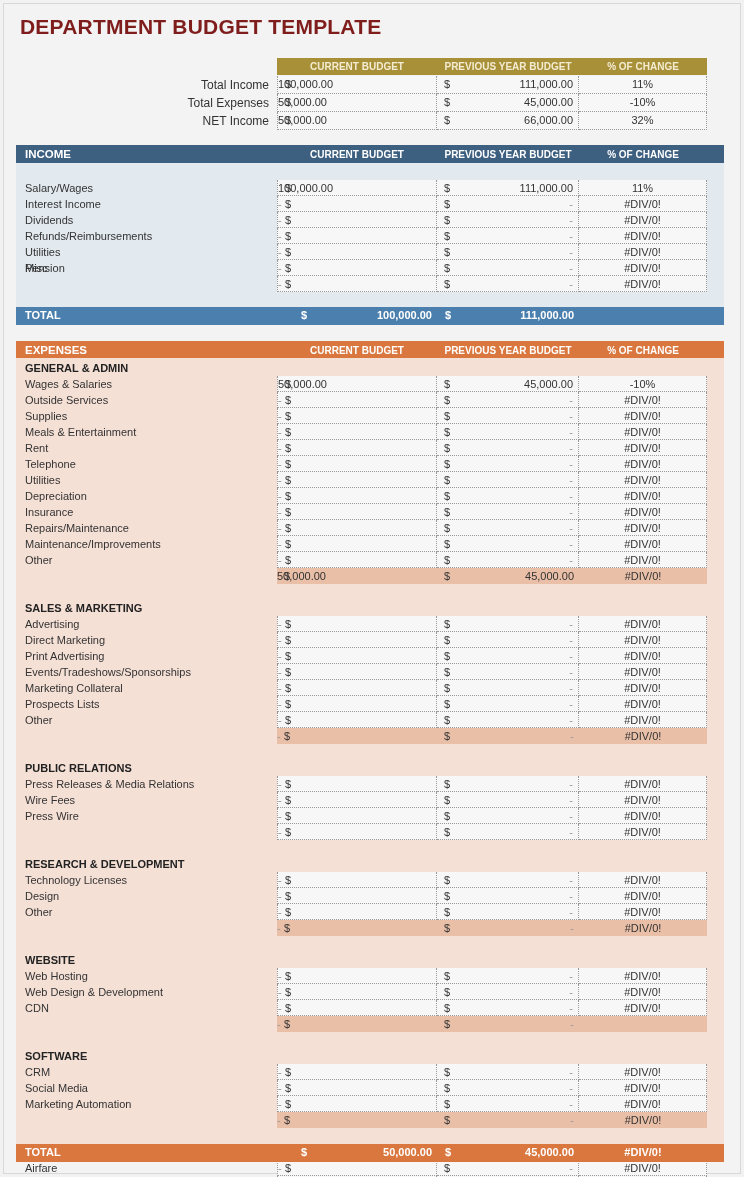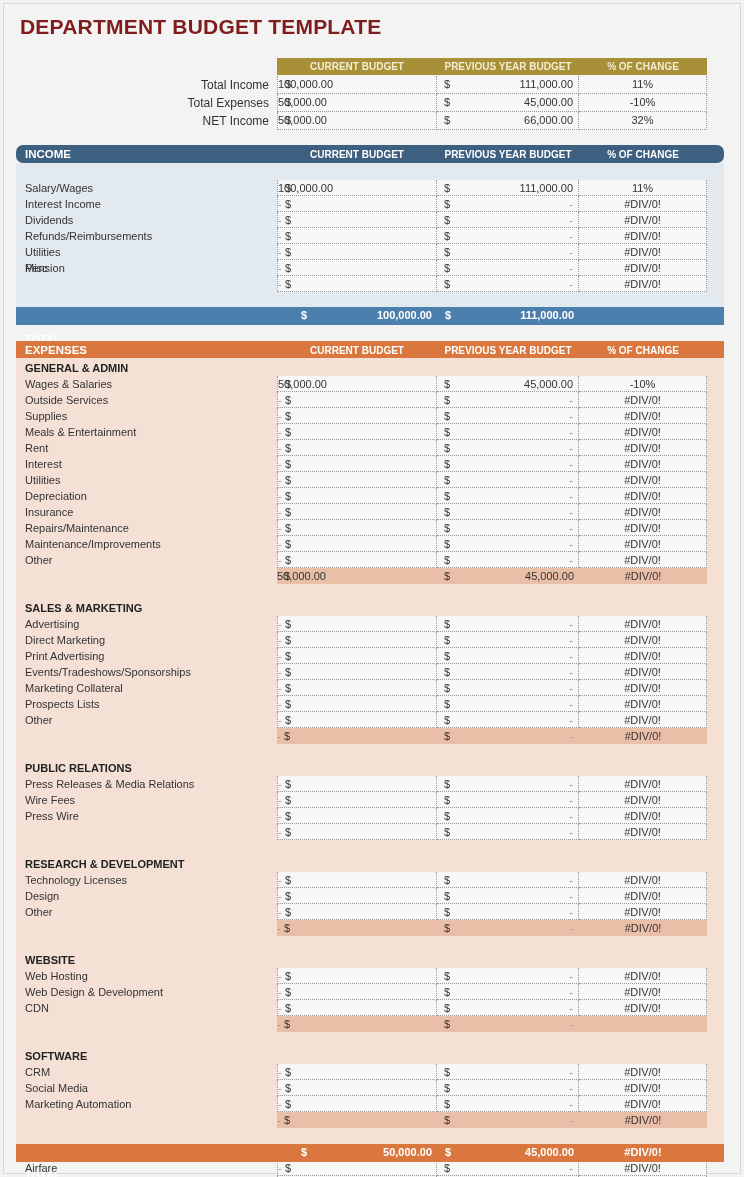--- a/index.html
+++ b/index.html
@@ -28,21 +28,21 @@
   .exp-bg { position: absolute; left: 16px; top: 358px; width: 708px; height: 786px; background: #f5e0d6; }
   .lrow { position: absolute; left: 25px; font-size: 11px; line-height: 16px; color: #333; }
   .cat { position: absolute; left: 25px; font-size: 11px; font-weight: bold; color: #222; line-height: 16px; }
   .drow { position: absolute; left: 277px; width: 430px; height: 16px; display: flex; }
   .drow.white .cell { background: #f7f7f7; }
   .drow.sub { background: #eabfa7; }
   .drow.sub .cell { border: none; background: transparent; }
   .drow.sub .cell:first-child { border-left: none; }
   .dash { color: #999; }
   .tot { position: absolute; left: 16px; width: 708px; height: 18px; }
-  .tot .name { position: absolute; left: 9px; top: 2px; font-size: 11px; font-weight: bold; color: #fff; margin-top: 24px; }
+  .tot .name { position: absolute; left: 9px; top: 2px; font-size: 11px; font-weight: bold; color: #fff; }
   .tot .d1 { position: absolute; left: 285px; top: 2px; font-size: 11px; font-weight: bold; color: #fff; }
   .tot .v1 { position: absolute; right: 292px; top: 2px; font-size: 11px; font-weight: bold; color: #fff; }
   .tot .d2 { position: absolute; left: 429px; top: 2px; font-size: 11px; font-weight: bold; color: #fff; }
   .tot .v2 { position: absolute; right: 150px; top: 2px; font-size: 11px; font-weight: bold; color: #fff; }
   .tot .p { position: absolute; left: 563px; width: 128px; text-align: center; top: 2px; font-size: 11px; font-weight: bold; color: #fff; }
 </style>
 </head>
 <body>
 
 <div class="frame"></div>
@@ -99,21 +99,21 @@
      <span class="val">66,000.00</span>
    </div>
    <div class="cell pct" style="width:128px">
      <span>32%</span>
    </div>
         </div>
   </div>
     </div>
 </div>
 
-<div class="band" style="left:16px;top:145px;background:#3d5f80;border-radius:7px;">
+<div class="band" style="left:16px;top:145px;background:#3d5f80;">
   <span class="name">INCOME</span>
   <span class="h" style="left:261px;width:160px;">CURRENT BUDGET</span>
   <span class="h" style="left:421px;width:142px;">PREVIOUS YEAR BUDGET</span>
   <span class="h" style="left:563px;width:128px;">% OF CHANGE</span>
 </div>
 <div class="income-bg"></div>
 <div id="income-rows">
     <div class="lrow" style="top:180px">Salary/Wages</div>
   <div class="drow white" style="top:180px">
    <div class="cell" style="width:160px">
@@ -294,21 +294,21 @@
      <span class="val${dash} dash">-</span>
    </div>
    <div class="cell" style="width:142px">
      <span class="dol">$</span>
      <span class="val dash">-</span>
    </div>
    <div class="cell pct" style="width:128px">
      <span>#DIV/0!</span>
    </div>
     </div>
-    <div class="lrow" style="top:456px">Interest</div>
+    <div class="lrow" style="top:456px">Telephone</div>
     <div class="drow white" style="top:456px">
    <div class="cell" style="width:160px">
      <span class="dol">$</span>
      <span class="val${dash} dash">-</span>
    </div>
    <div class="cell" style="width:142px">
      <span class="dol">$</span>
      <span class="val dash">-</span>
    </div>
    <div class="cell pct" style="width:128px">

